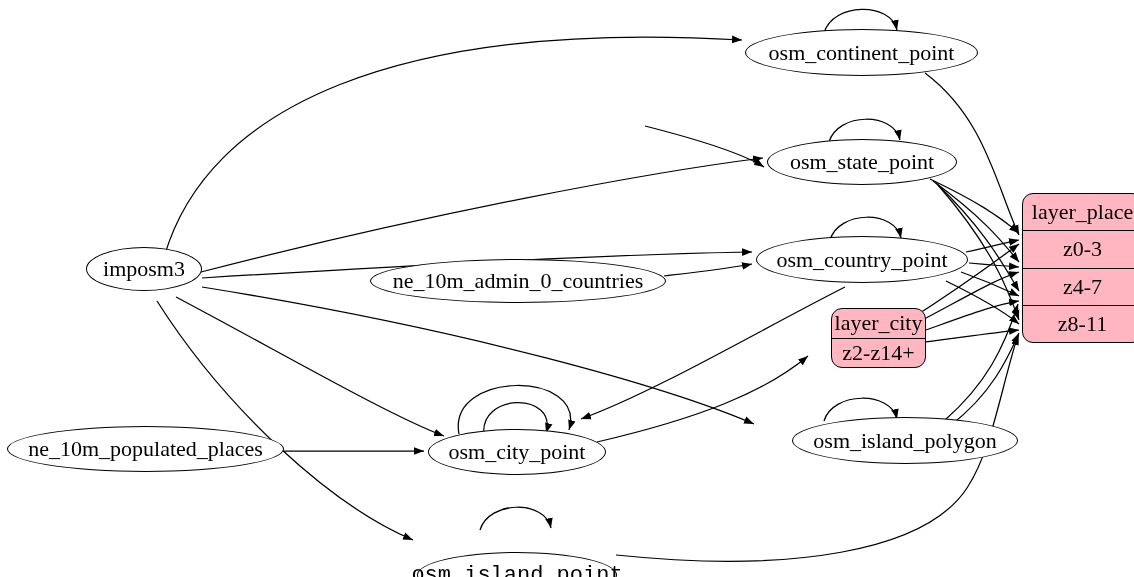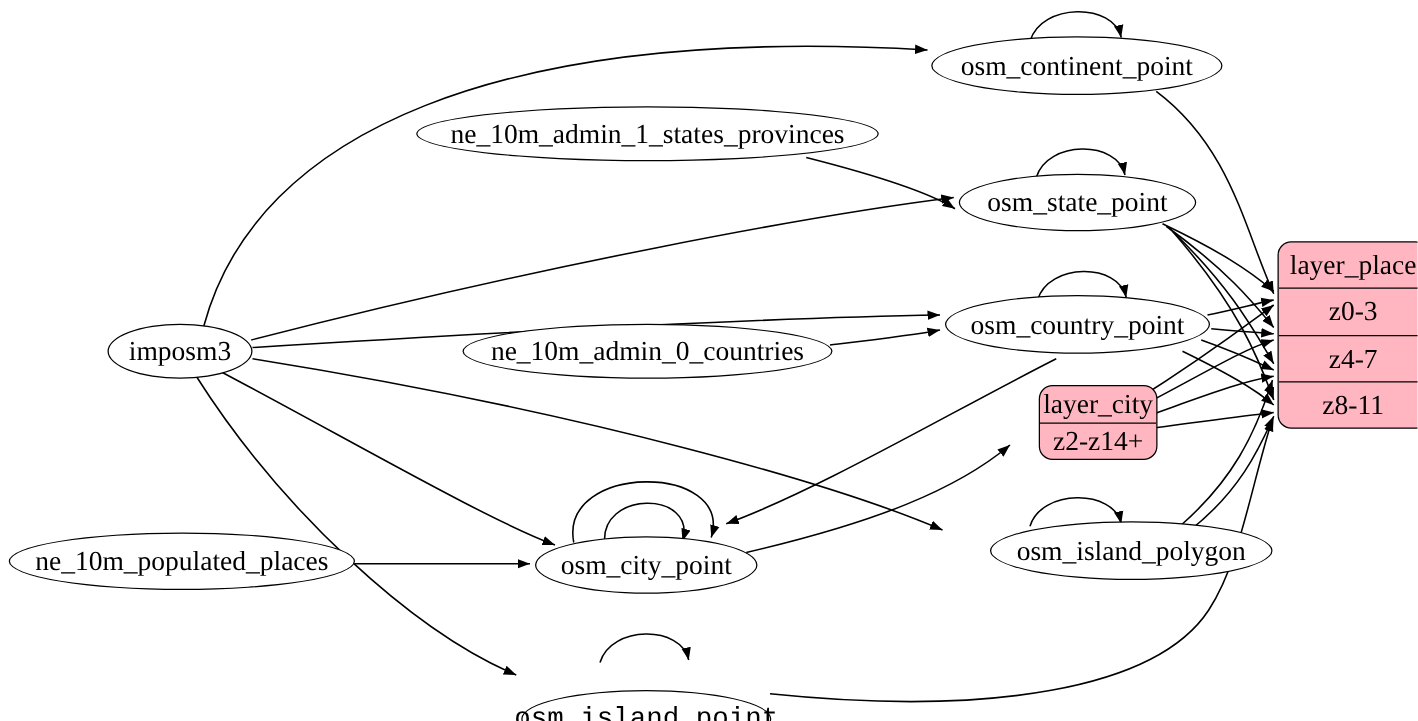--- a/index.html
+++ b/index.html
@@ -67,27 +67,24 @@
     <path d="M 909,320 C 963,286 993,263 1019,244" marker-end="url(#ah)"></path>
     <path d="M 909,327 C 963,299 993,280 1019,272" marker-end="url(#ah)"></path>
     <path d="M 909,336 C 963,317 993,305 1019,301" marker-end="url(#ah)"></path>
     <path d="M 909,344 C 957,338 991,333 1019,330" marker-end="url(#ah)"></path>
 
     <path d="M 945,420 C 986,384 1004,348 1018,304" marker-end="url(#ah)"></path>
     <path d="M 951,425 C 991,394 1007,360 1019,333" marker-end="url(#ah)"></path>
     <path d="M 616,555 C 790,573 925,552 967,488 C 992,450 1000,392 1018,335" marker-end="url(#ah)"></path>
   </svg>
 
-  <div class="node ellipse" style="left:86px;top:259px;width:116px;height:44px;justify-content:center;">
+  <div class="node ellipse" style="left:86px;top:247px;width:116px;height:44px;justify-content:center;">
     <span>imposm3</span>
   </div>
 
-  <div class="node ellipse" style="left:333px;top:85px;width:370px;height:44px;">
-    <span>ne_10m_admin_1_states_provinces</span>
-  </div>
 
   <div class="node ellipse" style="left:370px;top:259px;width:296px;height:44px;">
     <span>ne_10m_admin_0_countries</span>
   </div>
 
   <div class="node ellipse" style="left:7px;top:426px;width:277px;height:46px;">
     <span>ne_10m_populated_places</span>
   </div>
 
   <div class="node ellipse" style="left:745px;top:29px;width:233px;height:47px;">

